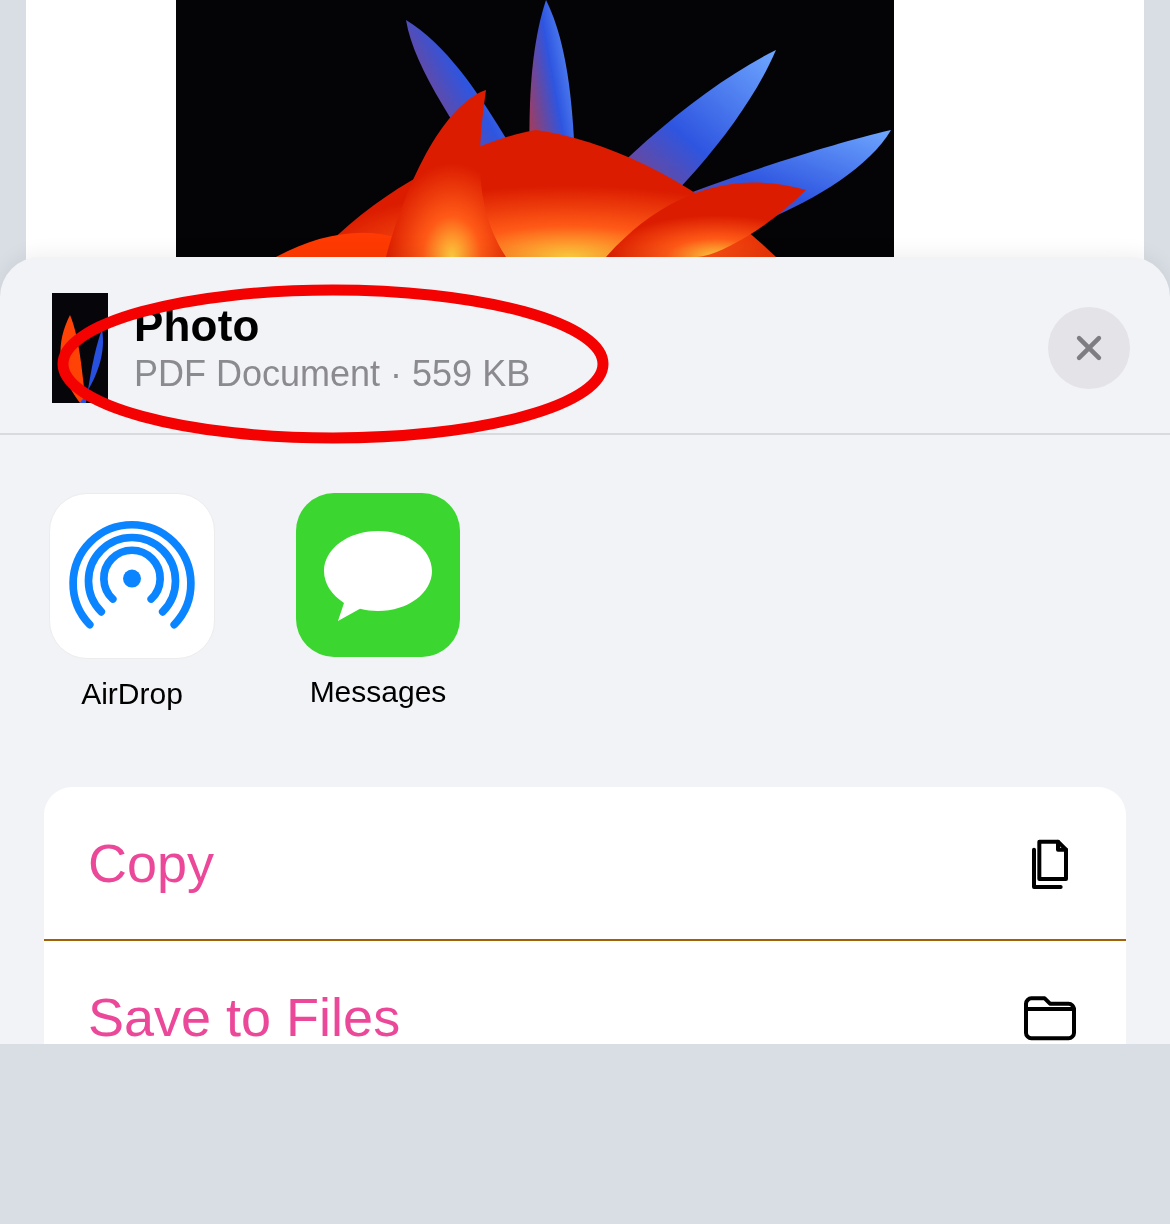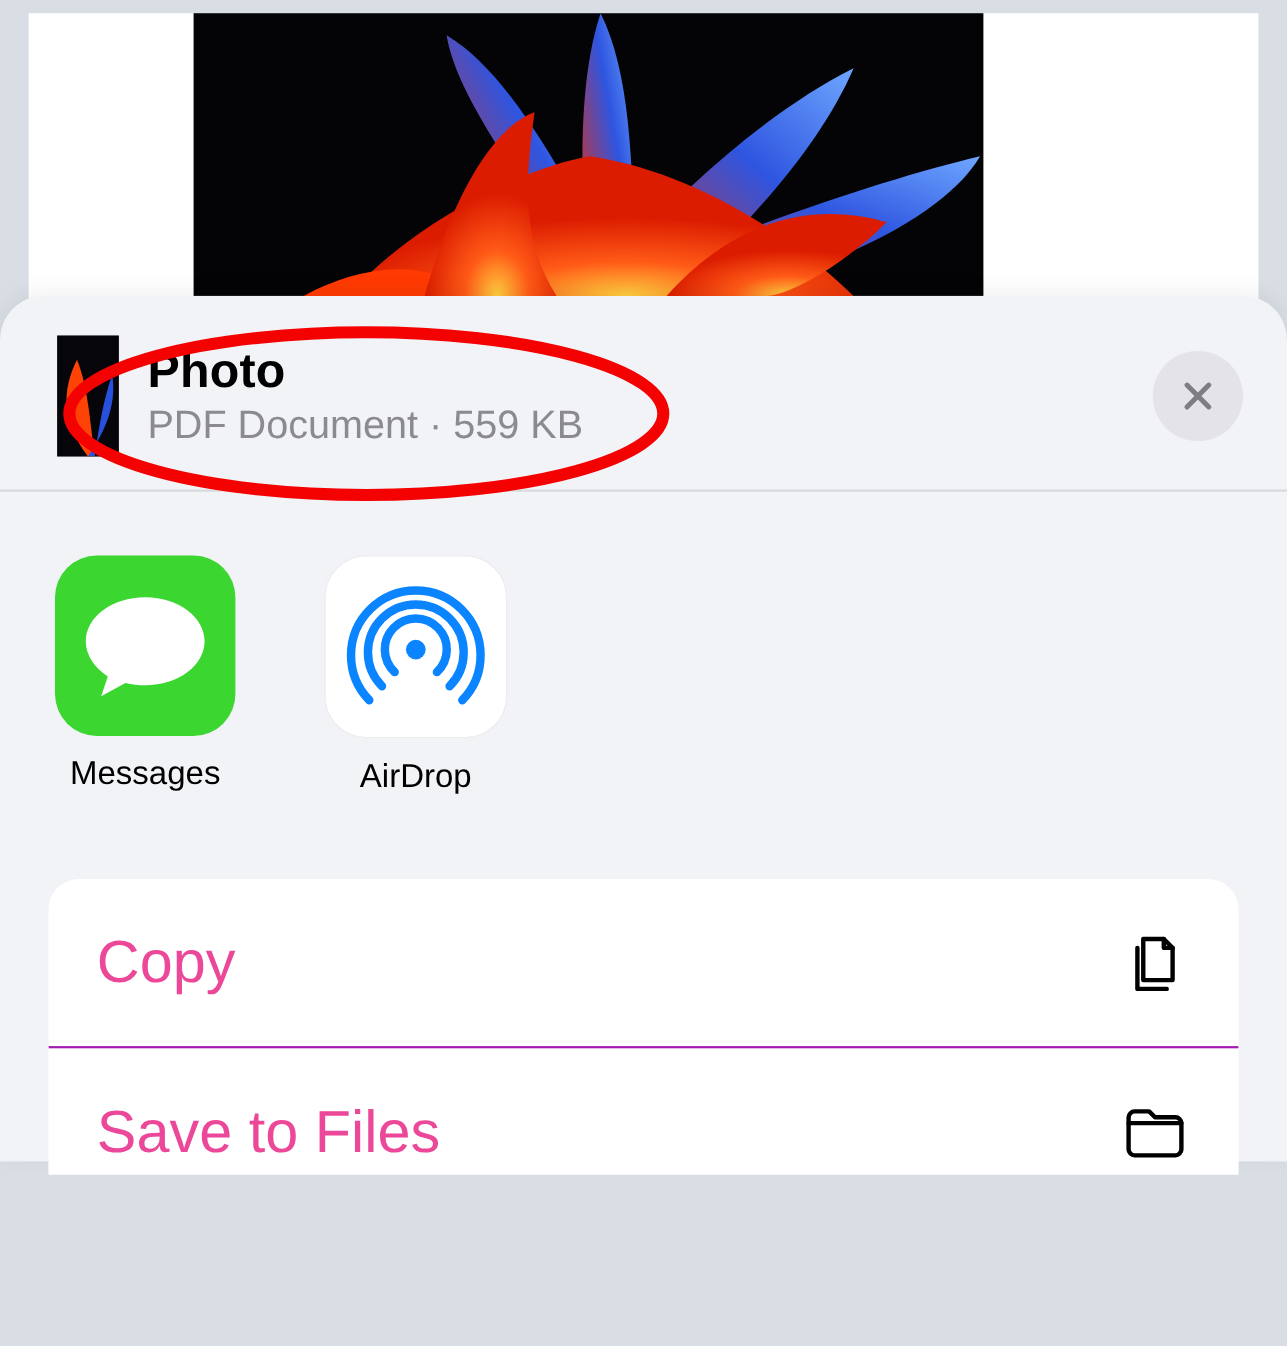--- a/index.html
+++ b/index.html
@@ -1,16 +1,16 @@
 <!DOCTYPE html>
 <html><head>
 <meta charset="utf-8">
 <style>
 html,body{margin:0;padding:0;font-family:-apple-system,BlinkMacSystemFont,"SF Pro Text","Helvetica Neue",sans-serif;background:#d8dee4;overflow:hidden}
-.stage{position:relative;width:1170px;height:1044px;margin:12px auto;background:#d8dee4}
+.stage{position:relative;width:1170px;height:1044px;margin:0 auto;background:#d8dee4}
 .bg-card{position:absolute;left:26px;top:0;right:26px;height:260px;background:#fff;border-radius:0}
 .bg-image{position:absolute;left:176px;top:0;width:718px;height:257px;background:#040407;overflow:hidden}
 .fish{position:absolute;inset:0;pointer-events:none}
 .sheet{position:absolute;left:0;right:0;top:257px;bottom:0;background:#f2f3f7;border-top-left-radius:40px;border-top-right-radius:40px;box-shadow:0 -4px 20px rgba(0,0,0,.06)}
 .hdr{display:flex;align-items:center;padding:36px 40px 30px 52px;position:relative}
 .thumb{width:56px;height:110px;background:#06060a;flex:0 0 auto;overflow:hidden;position:relative}
 .thumb svg{position:absolute;inset:0}
 .meta{margin-left:26px;flex:1}
 .title{font-size:44px;font-weight:700;color:#000;letter-spacing:.2px}
 .sub{font-size:36px;color:#8a8a8f;margin-top:2px}
@@ -25,21 +25,21 @@
 .ico-airdrop svg{width:128px;height:128px}
 .ico-msg{background:#3bd62f}
 .ico-msg svg{width:120px;height:100px}
 .ico-mail{background:linear-gradient(#1e75f0,#17c9fd)}
 .ico-mail svg{width:128px;height:92px}
 .ico-wa{background:#36d329}
 .ico-wa svg{width:128px;height:128px}
 .ico-tg{background:linear-gradient(#2da8f4,#0f7fd9);clip-path:inset(0 0 0 0)}
 .actions{margin:76px 44px 0 44px;background:#fff;border-radius:28px;overflow:hidden}
 .action{display:flex;align-items:center;justify-content:space-between;padding:44px 44px;cursor:pointer}
-.action+.action{border-top:2px solid #a21caf}
+.action+.action{border-top:2px solid #a16207}
 .actlabel{font-size:54px;color:#ec4899}
 .action svg{width:64px;height:64px;stroke:#000}
 
 .annot{position:absolute;left:38px;top:276px;width:580px;height:176px;pointer-events:none}
 .annot svg{width:100%;height:100%}
 </style>
 </head>
 <body>
 
 <div class="stage">
@@ -87,38 +87,38 @@
       <div class="closebtn">
         <svg viewBox="0 0 24 24" fill="none" stroke-width="3.2" stroke-linecap="round">
             <path d="M5 5 L19 19 M19 5 L5 19"></path>
           </svg>
       </div>
     </div>
     <div class="sep"></div>
 
     <div class="apps">
       <div class="app">
-        <div class="appicon ico-msg">
-          <svg viewBox="0 0 120 100">
-            <path d="M60 6c30 0 54 18 54 40 0 22-24 40-54 40-6 0-12-.8-18-2.2L20 96l6-18C14 70 6 59 6 46 6 24 30 6 60 6Z" fill="#fff"></path>
-          </svg>
-        </div>
-        <div class="applabel">Messages</div>
-      </div>
-
-      <div class="app">
         <div class="appicon ico-airdrop">
           <svg viewBox="0 0 100 100" fill="none" stroke="#0a84ff" stroke-width="6" stroke-linecap="round">
             <circle cx="50" cy="52" r="7" fill="#0a84ff" stroke="none"></circle>
             <path d="M35 68 A22 22 0 1 1 65 68"></path>
             <path d="M26 78 A34 34 0 1 1 74 78"></path>
             <path d="M17 88 A46 46 0 1 1 83 88"></path>
           </svg>
         </div>
         <div class="applabel">AirDrop</div>
+      </div>
+
+      <div class="app">
+        <div class="appicon ico-msg">
+          <svg viewBox="0 0 120 100">
+            <path d="M60 6c30 0 54 18 54 40 0 22-24 40-54 40-6 0-12-.8-18-2.2L20 96l6-18C14 70 6 59 6 46 6 24 30 6 60 6Z" fill="#fff"></path>
+          </svg>
+        </div>
+        <div class="applabel">Messages</div>
       </div>
 
 
 
     </div>
 
     <div class="actions">
       <div class="action">
         <span class="actlabel">Copy</span>
         <svg viewBox="0 0 48 48" fill="none" stroke-width="3" stroke-linejoin="round" stroke-linecap="round">

